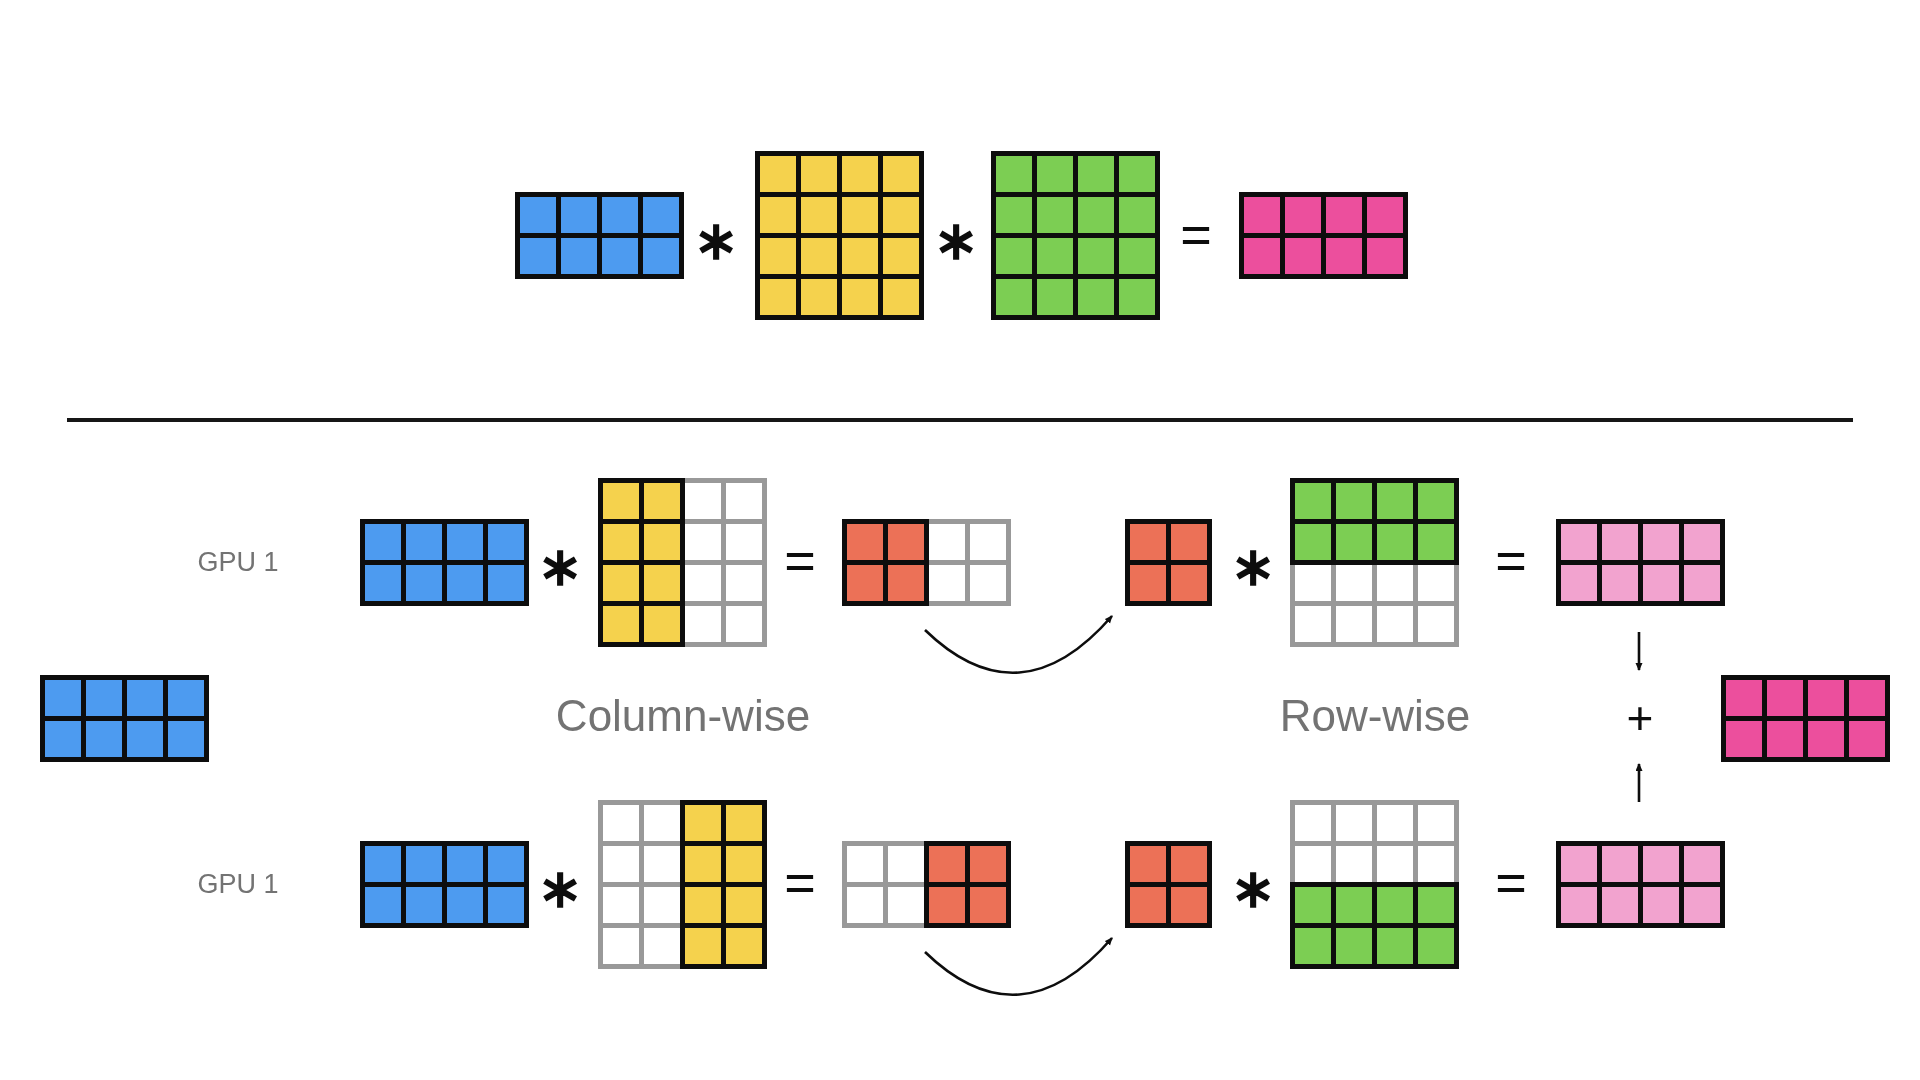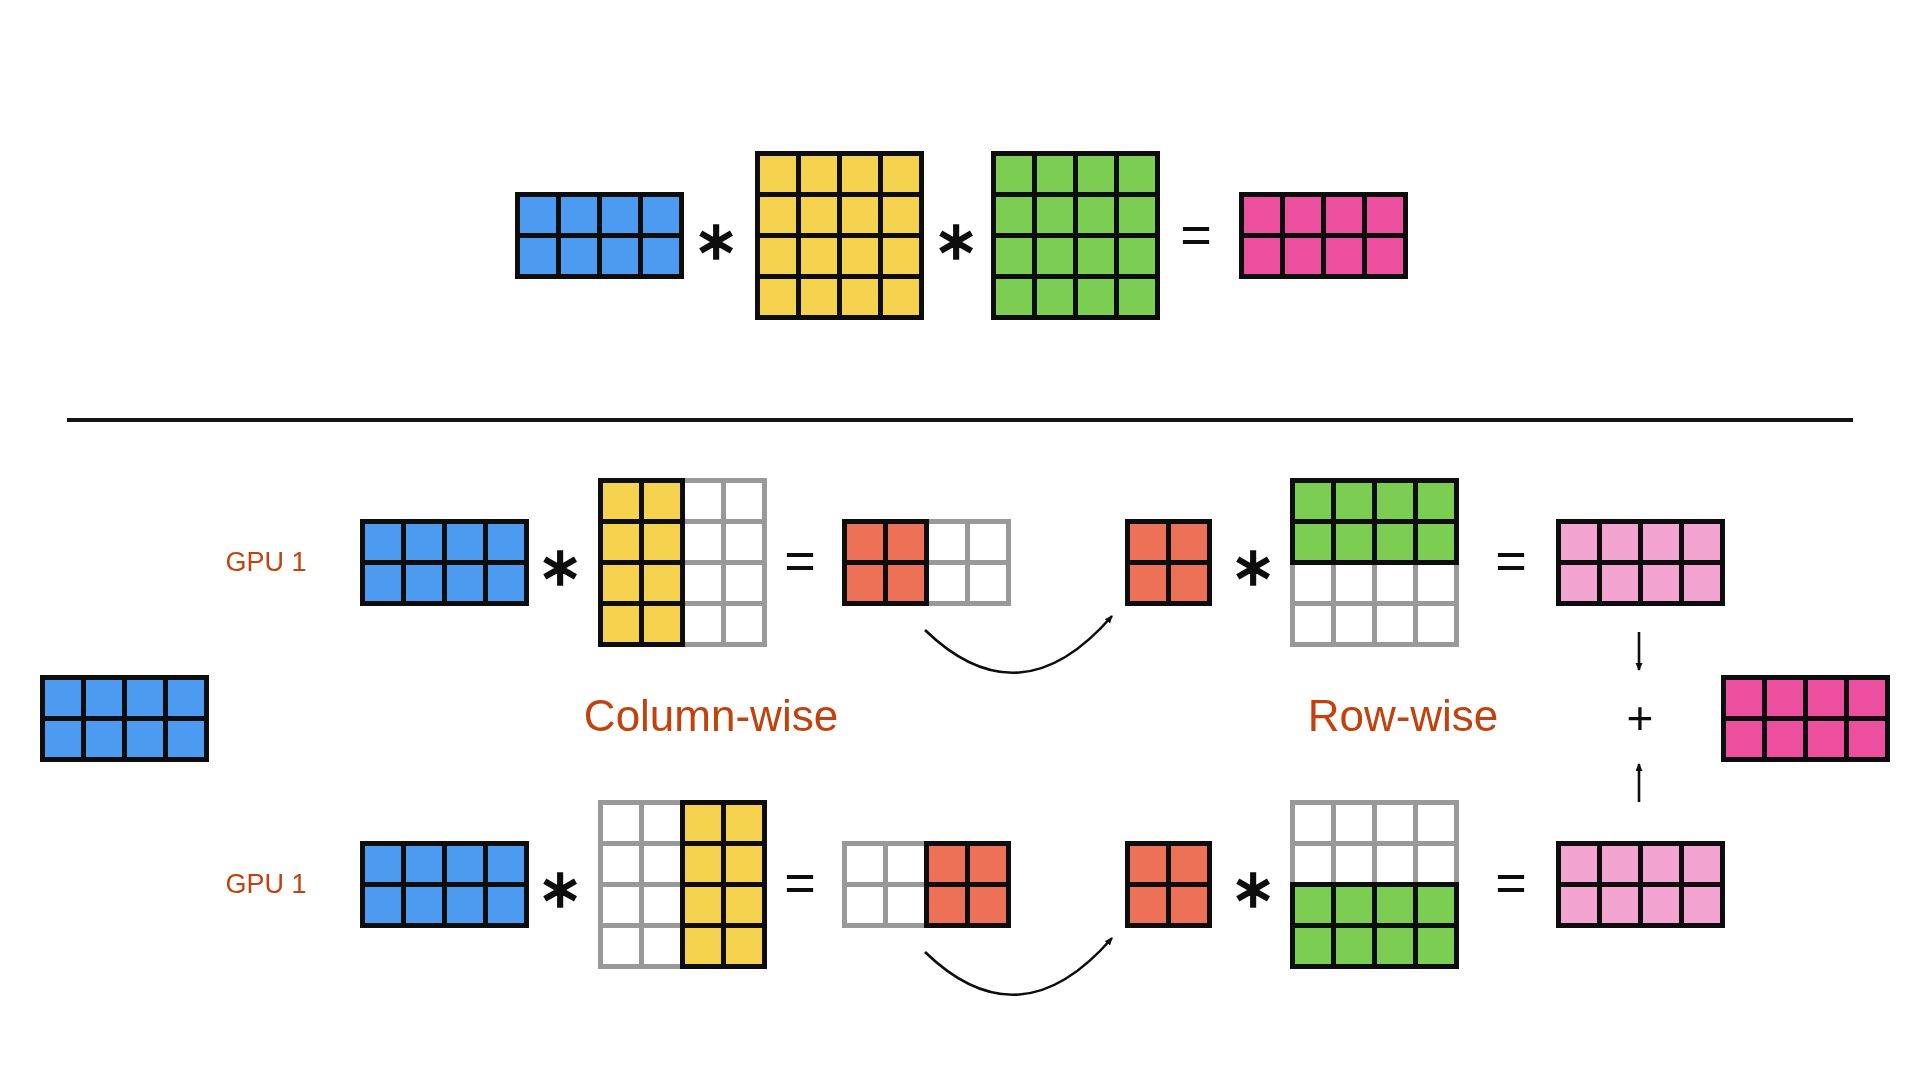--- a/index.html
+++ b/index.html
@@ -13,21 +13,21 @@
   .mblock.filled{z-index:2;}
   .mblock.empty{z-index:1;}
   .mcell{width:36px;height:36px;}
   .op{
     position:absolute;transform:translate(-50%,-50%);
     line-height:1;color:#0d0d0d;user-select:none;white-space:nowrap;
   }
   .op-times{font-size:54px;font-weight:600;}
   .op-equals{font-size:54px;font-weight:500;}
   .op-plus{font-size:46px;font-weight:400;}
-  .txt{position:absolute;transform:translate(-50%,-50%);white-space:nowrap;color:#c2410c;margin-left:28px;}
+  .txt{position:absolute;transform:translate(-50%,-50%);white-space:nowrap;color:#737373;}
   .lbl-gpu{font-size:27px;}
   .lbl-big{font-size:44px;}
   .lbl-gpu1{left:238px;top:562px;}
   .lbl-gpu2{left:238px;top:884px;}
   .lbl-colwise{left:683px;top:716px;}
   .lbl-rowwise{left:1375px;top:716px;}
   #divider{position:absolute;left:67px;top:418px;width:1786px;height:4px;background:#161616;}
   #arrow-layer{position:absolute;left:0;top:0;width:1920px;height:1080px;pointer-events:none;}
 </style>
 </head>

